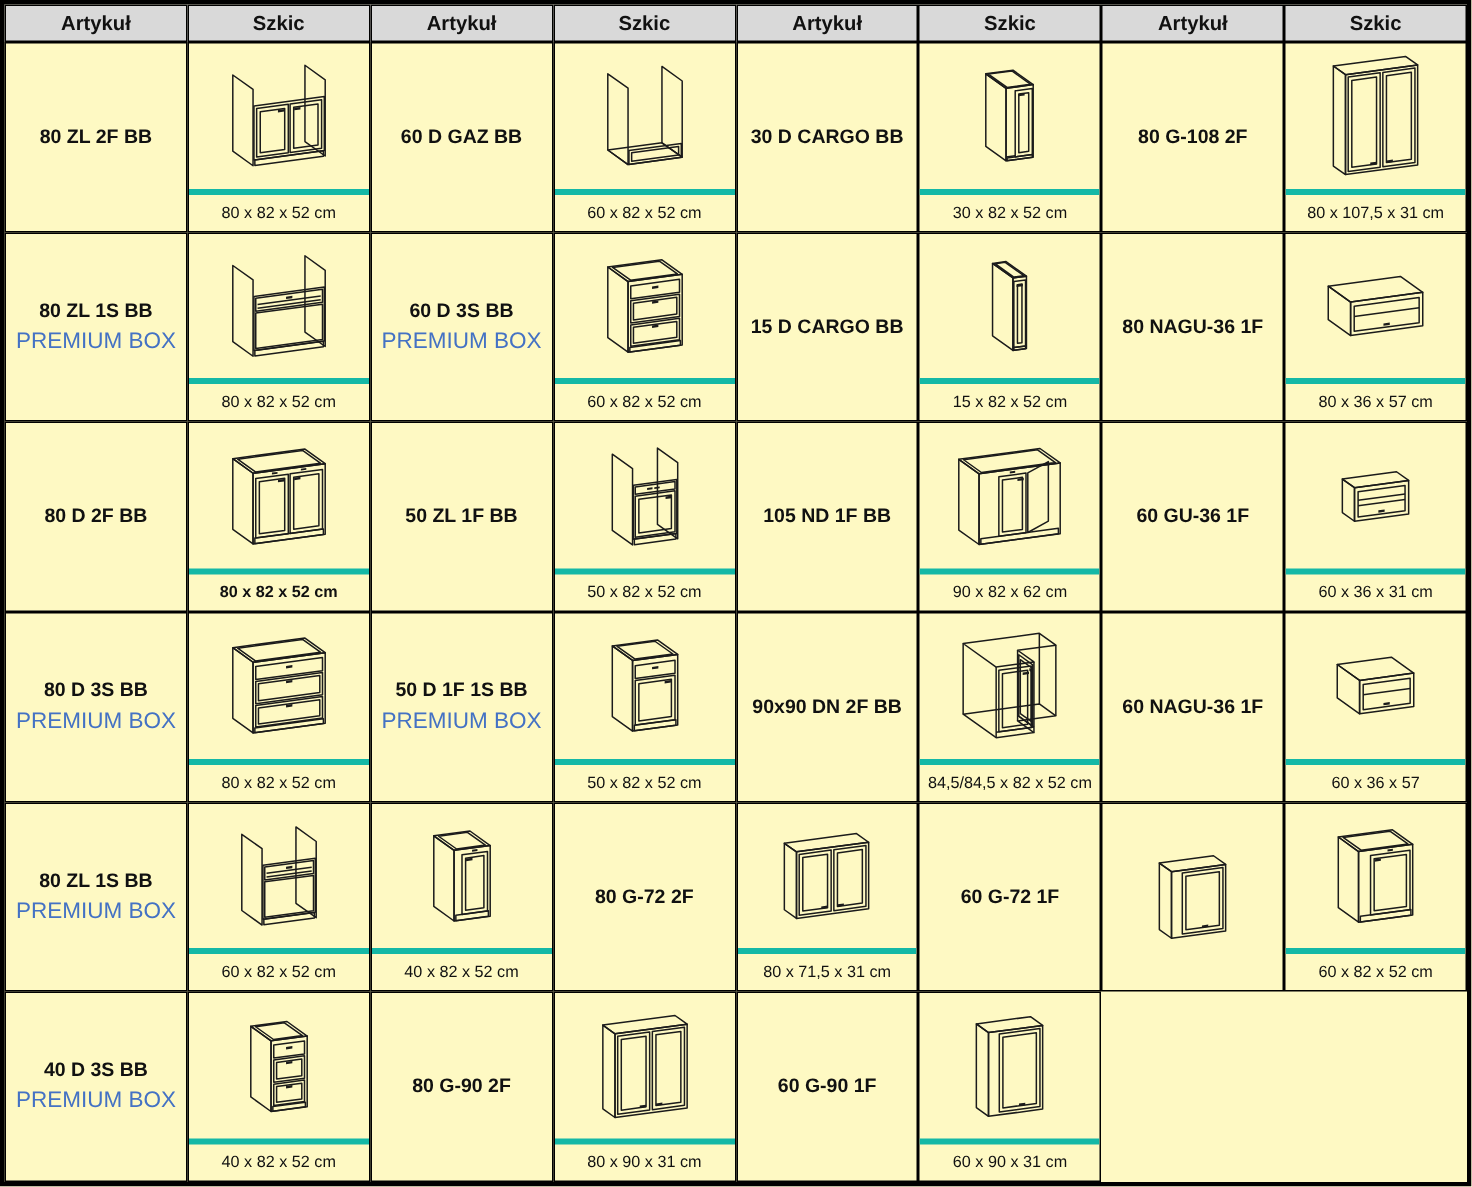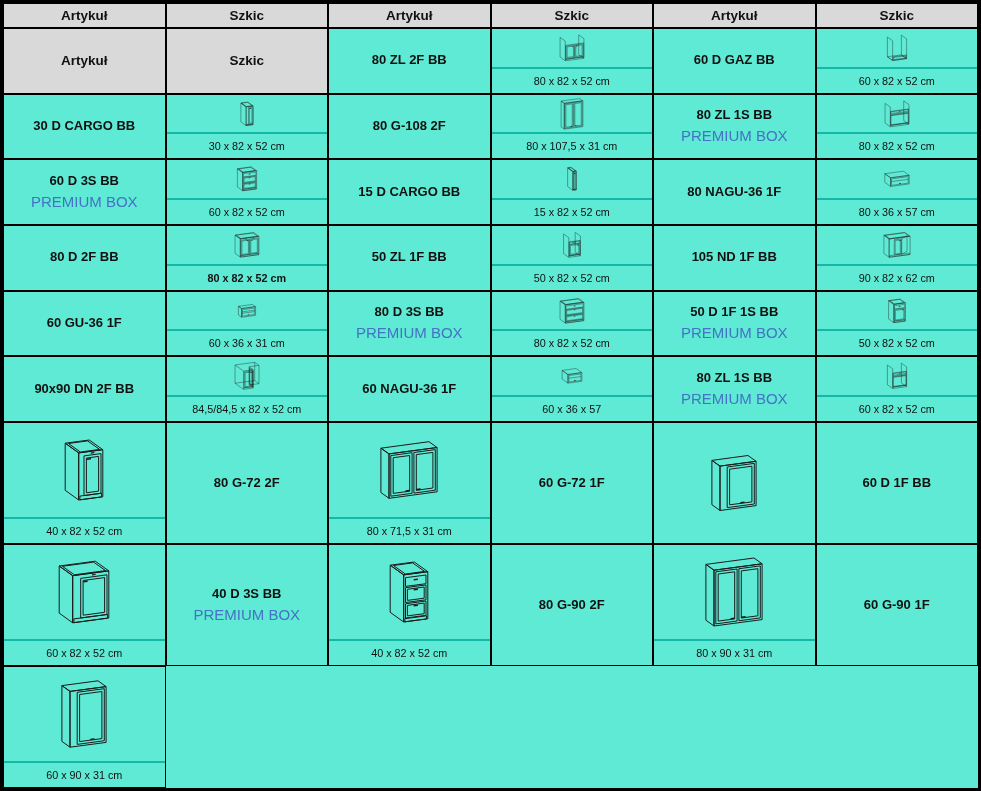--- a/index.html
+++ b/index.html
@@ -1,28 +1,28 @@
 <!DOCTYPE html>
 <html><head>
 <meta charset="utf-8">
 <style>
   html,body{margin:0;padding:0;background:#fff}
   .page{width:981px;height:791px;box-sizing:border-box;font-family:"Liberation Sans",sans-serif;background:#fff}
-  .tbl{width:100%;height:100%;display:grid;grid-template-columns:repeat(6,1fr);
-       grid-template-rows:25px repeat(6,1fr);border:3px solid #000;box-sizing:border-box;background:#5eead4}
+  .tbl{width:100%;height:100%;display:grid;grid-template-columns:repeat(8,1fr);
+       grid-template-rows:25px repeat(6,1fr);border:3px solid #000;box-sizing:border-box;background:#fef9c3}
   .cell{border:1px solid #000;box-sizing:border-box;overflow:hidden;min-width:0;min-height:0}
   .hcell{background:#D9D9D9;display:flex;align-items:center;justify-content:center;
          font-size:13.5px;font-weight:600;color:#111}
   .art{display:flex;flex-direction:column;align-items:center;justify-content:center;text-align:center;padding:2px}
   .artname{font-weight:700;font-size:13px;color:#111;line-height:1.3;white-space:nowrap}
   .premium{font-weight:400;font-size:15px;color:#4472C4;line-height:1.3;margin-top:2px;white-space:nowrap}
   .skc{display:flex;flex-direction:column}
   .skarea{flex:1 1 auto;display:flex;align-items:center;justify-content:center;min-height:0;padding:1px}
   .skarea svg{display:block;max-height:100%;max-width:100%}
-  .dims{flex:0 0 24px;height:24px;border-top:2px solid #14b8a6;display:flex;align-items:center;
+  .dims{flex:0 0 24px;height:24px;border-top:4px solid #14b8a6;display:flex;align-items:center;
         justify-content:center;font-size:10.8px;color:#111;white-space:nowrap}
   .dims.b{font-weight:700}
 </style>
 </head>
 <body>
 
 <div class="page">
   <div class="tbl">
     <div class="cell hcell" style="background: rgb(217, 217, 217);">Artykuł</div>
     <div class="cell hcell" style="background: rgb(217, 217, 217);">Szkic</div>
@@ -413,23 +413,20 @@
           <svg viewBox="0 0 116 92" width="116" height="92">
             <path d="M44.0 73.5 L80.1 68.6 L80.1 24.3 L44.0 29.1 Z" fill="none" stroke="#1b1b1b" stroke-width="1" stroke-linejoin="round"></path>
             <path d="M44.0 29.1 L80.1 24.3 L72.0 18.5 L35.9 23.4 Z" fill="none" stroke="#1b1b1b" stroke-width="1" stroke-linejoin="round"></path>
             <path d="M44.0 73.5 L35.9 67.7 L35.9 23.4 L44.0 29.1 Z" fill="none" stroke="#1b1b1b" stroke-width="1" stroke-linejoin="round"></path>
             <path d="M51.2 70.6 L78.3 67.0 L78.3 26.4 L51.2 30.0 Z" fill="none" stroke="#1b1b1b" stroke-width="1" stroke-linejoin="round"></path>
             <path d="M53.6 67.8 L75.9 64.9 L75.9 29.2 L53.6 32.2 Z" fill="none" stroke="#1b1b1b" stroke-width="1" stroke-linejoin="round"></path>
             <path d="M64.3 66.6 L68.5 66.0 L68.5 64.4 L64.3 65.0 Z" fill="#1b1b1b" stroke="none" stroke-width="1" stroke-linejoin="round"></path>
           </svg>
         </div>
       </div>
-      <div class="cell art">
-        <div class="artname">60 D 1F BB</div>
-      </div>
       <div class="cell skc">
         <div class="skarea">
           <svg viewBox="0 0 116 92" width="116" height="92">
             <path d="M46.7 76.8 L82.8 72.0 L82.8 24.9 L46.7 29.7 Z" fill="none" stroke="#1b1b1b" stroke-width="1" stroke-linejoin="round"></path>
             <path d="M46.7 29.7 L82.8 24.9 L69.3 15.2 L33.2 20.0 Z" fill="none" stroke="#1b1b1b" stroke-width="1" stroke-linejoin="round"></path>
             <path d="M48.4 28.8 L79.6 24.6 L67.6 16.1 L36.4 20.3 Z" fill="none" stroke="#1b1b1b" stroke-width="1" stroke-linejoin="round"></path>
             <path d="M46.7 76.8 L33.2 67.1 L33.2 20.0 L46.7 29.7 Z" fill="none" stroke="#1b1b1b" stroke-width="1" stroke-linejoin="round"></path>
             <path d="M47.9 76.7 L81.6 72.1 L81.6 68.4 L47.9 72.9 Z" fill="none" stroke="#1b1b1b" stroke-width="1" stroke-linejoin="round"></path>
             <path d="M54.7 72.0 L81.0 68.5 L81.0 28.8 L54.7 32.4 Z" fill="none" stroke="#1b1b1b" stroke-width="1" stroke-linejoin="round"></path>
             <path d="M57.1 69.2 L78.6 66.3 L78.6 31.6 L57.1 34.5 Z" fill="none" stroke="#1b1b1b" stroke-width="1" stroke-linejoin="round"></path>

